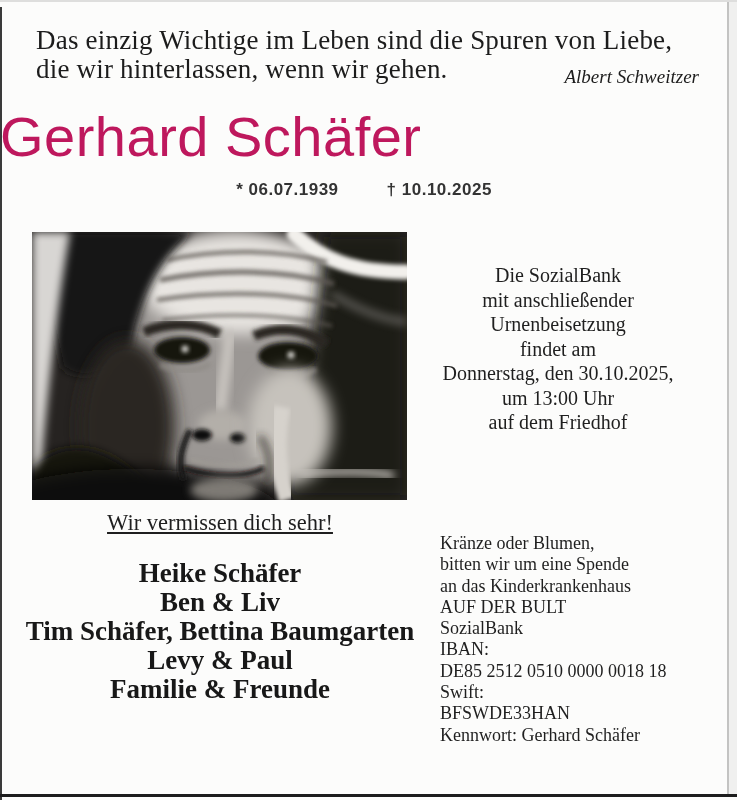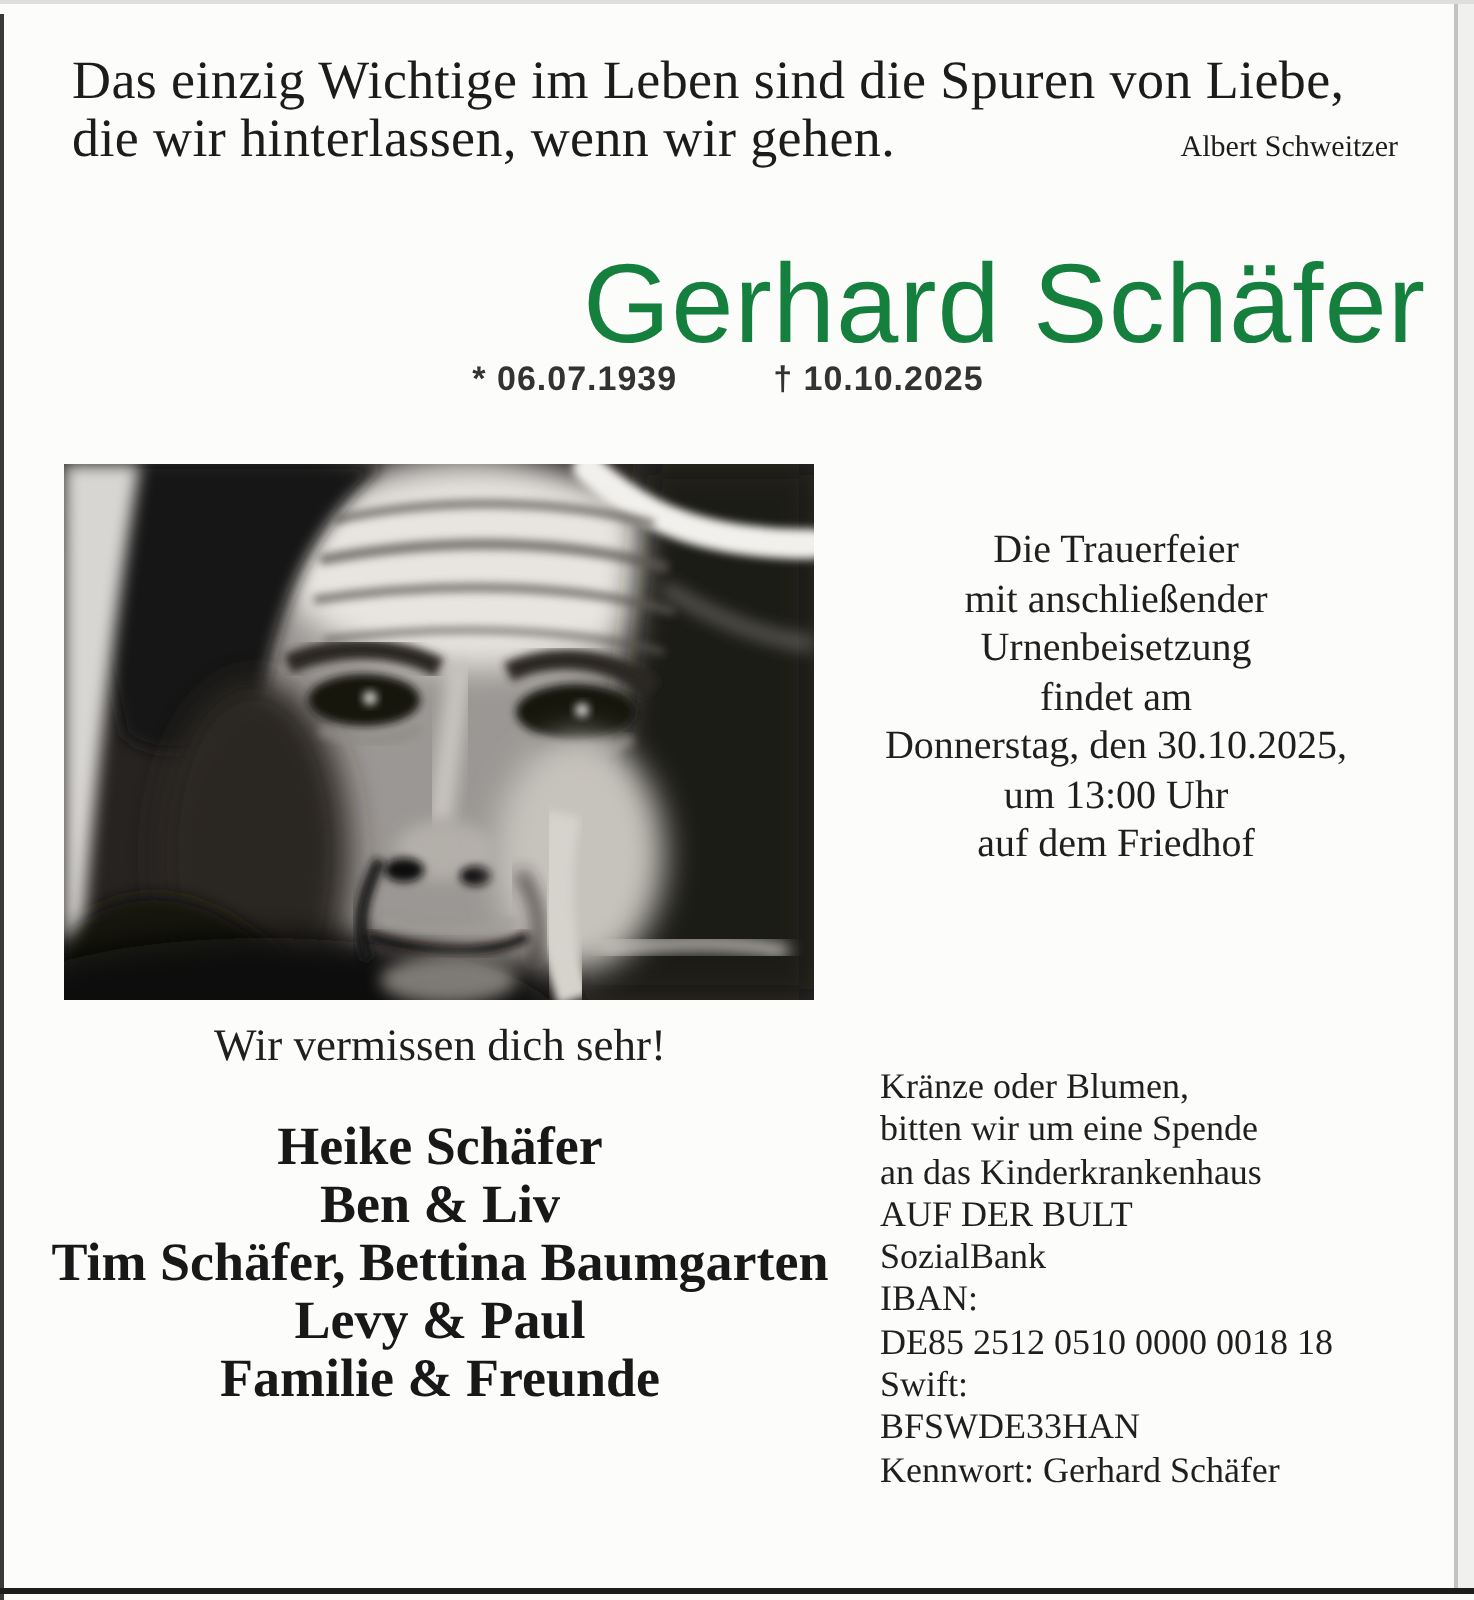--- a/index.html
+++ b/index.html
@@ -12,43 +12,43 @@
     overflow:hidden;
   }
   
   .edge-top{position:absolute;top:0;left:0;right:0;height:2px;background:#dededd;}
   .edge-left{position:absolute;top:7px;bottom:0;left:0;width:2px;background:#3a3a3a;}
   .edge-bottom{position:absolute;left:0;right:0;bottom:3px;height:3px;background:#1d1d1d;}
   .edge-right-fill{position:absolute;top:2px;bottom:6px;right:0;width:8px;background:#f0f0ef;}
   .edge-right-line{position:absolute;top:2px;bottom:6px;right:8px;width:2px;background:#c3c3c2;}
 
   .quote{position:absolute;left:36px;top:26px;font-size:27px;line-height:28.5px;letter-spacing:0.2px;color:#1c1c1c;}
-  .attribution{position:absolute;right:38px;top:66px;font-size:15px;color:#1c1c1c;}
+  .attribution{position:absolute;right:38px;top:66px;font-size:19px;color:#1c1c1c;font-style:italic;}
 
   .name{
-    position:absolute;left:0;right:9px;top:104px;margin:15px;
-    text-align:right;
+    position:absolute;left:0;right:9px;top:104px;margin:0;
+    text-align:left;
     font-family:"Liberation Sans","DejaVu Sans",sans-serif;
-    font-weight:300;font-size:56px;letter-spacing:0.5px;color:#15803d;
+    font-weight:300;font-size:56px;letter-spacing:0.5px;color:#be185d;
   }
   .dates{
     position:absolute;left:0;right:9px;top:180px;
     display:flex;justify-content:center;gap:48px;
     font-family:"Liberation Sans","DejaVu Sans",sans-serif;
     font-size:17px;font-weight:600;letter-spacing:0.5px;color:#333;
   }
 
   .photo{
     position:absolute;left:32px;top:232px;width:375px;height:268px;margin:0;
     overflow:hidden;background:#262321;
   }
   .photo svg{display:block;}
 
   .service{position:absolute;left:402px;top:263px;width:312px;text-align:center;font-size:20px;line-height:24.5px;}
-  .farewell{position:absolute;left:28px;top:510px;width:384px;text-align:center;font-size:22.5px;}
+  .farewell{position:absolute;left:28px;top:510px;width:384px;text-align:center;font-size:22.5px;text-decoration:underline;}
   .mourners{position:absolute;left:10px;top:559px;width:420px;text-align:center;font-size:27px;font-weight:700;line-height:29px;color:#181818;}
   .donation{position:absolute;left:440px;top:533px;font-size:18px;line-height:21.3px;}
 </style>
 </head>
 <body>
 
 <div class="quote">
   <div>Das einzig Wichtige im Leben sind die Spuren von Liebe,</div>
   <div>die wir hinterlassen, wenn wir gehen.</div>
 </div>
@@ -121,21 +121,21 @@
     <path d="M158,228 C186,236 212,234 226,228" stroke="#a39f99" stroke-width="4" fill="none" opacity="0.9" filter="url(#b2)"></path>
     <path d="M152,236 C185,247 215,245 232,236" stroke="#12100e" stroke-width="5" fill="none" filter="url(#b2)"></path>
     <ellipse cx="192" cy="258" rx="34" ry="12" fill="#8a8680" opacity="0.9" filter="url(#b4)"></ellipse>
 
     <path d="M250,175 C243,210 246,240 255,268" stroke="#d6d2cc" stroke-width="17" fill="none" filter="url(#b2)"></path>
     <path d="M268,243 C305,238 340,239 362,244" stroke="#c9c5bf" stroke-width="7" fill="none" filter="url(#b4)"></path>
   </svg>
 </figure>
 
 <div class="service">
-  <div>Die Trauerfeier</div>
+  <div>Die SozialBank</div>
   <div>mit anschließender</div>
   <div>Urnenbeisetzung</div>
   <div>findet am</div>
   <div>Donnerstag, den 30.10.2025,</div>
   <div>um 13:00 Uhr</div>
   <div>auf dem Friedhof</div>
 </div>
 
 <div class="farewell">Wir vermissen dich sehr!</div>
 

